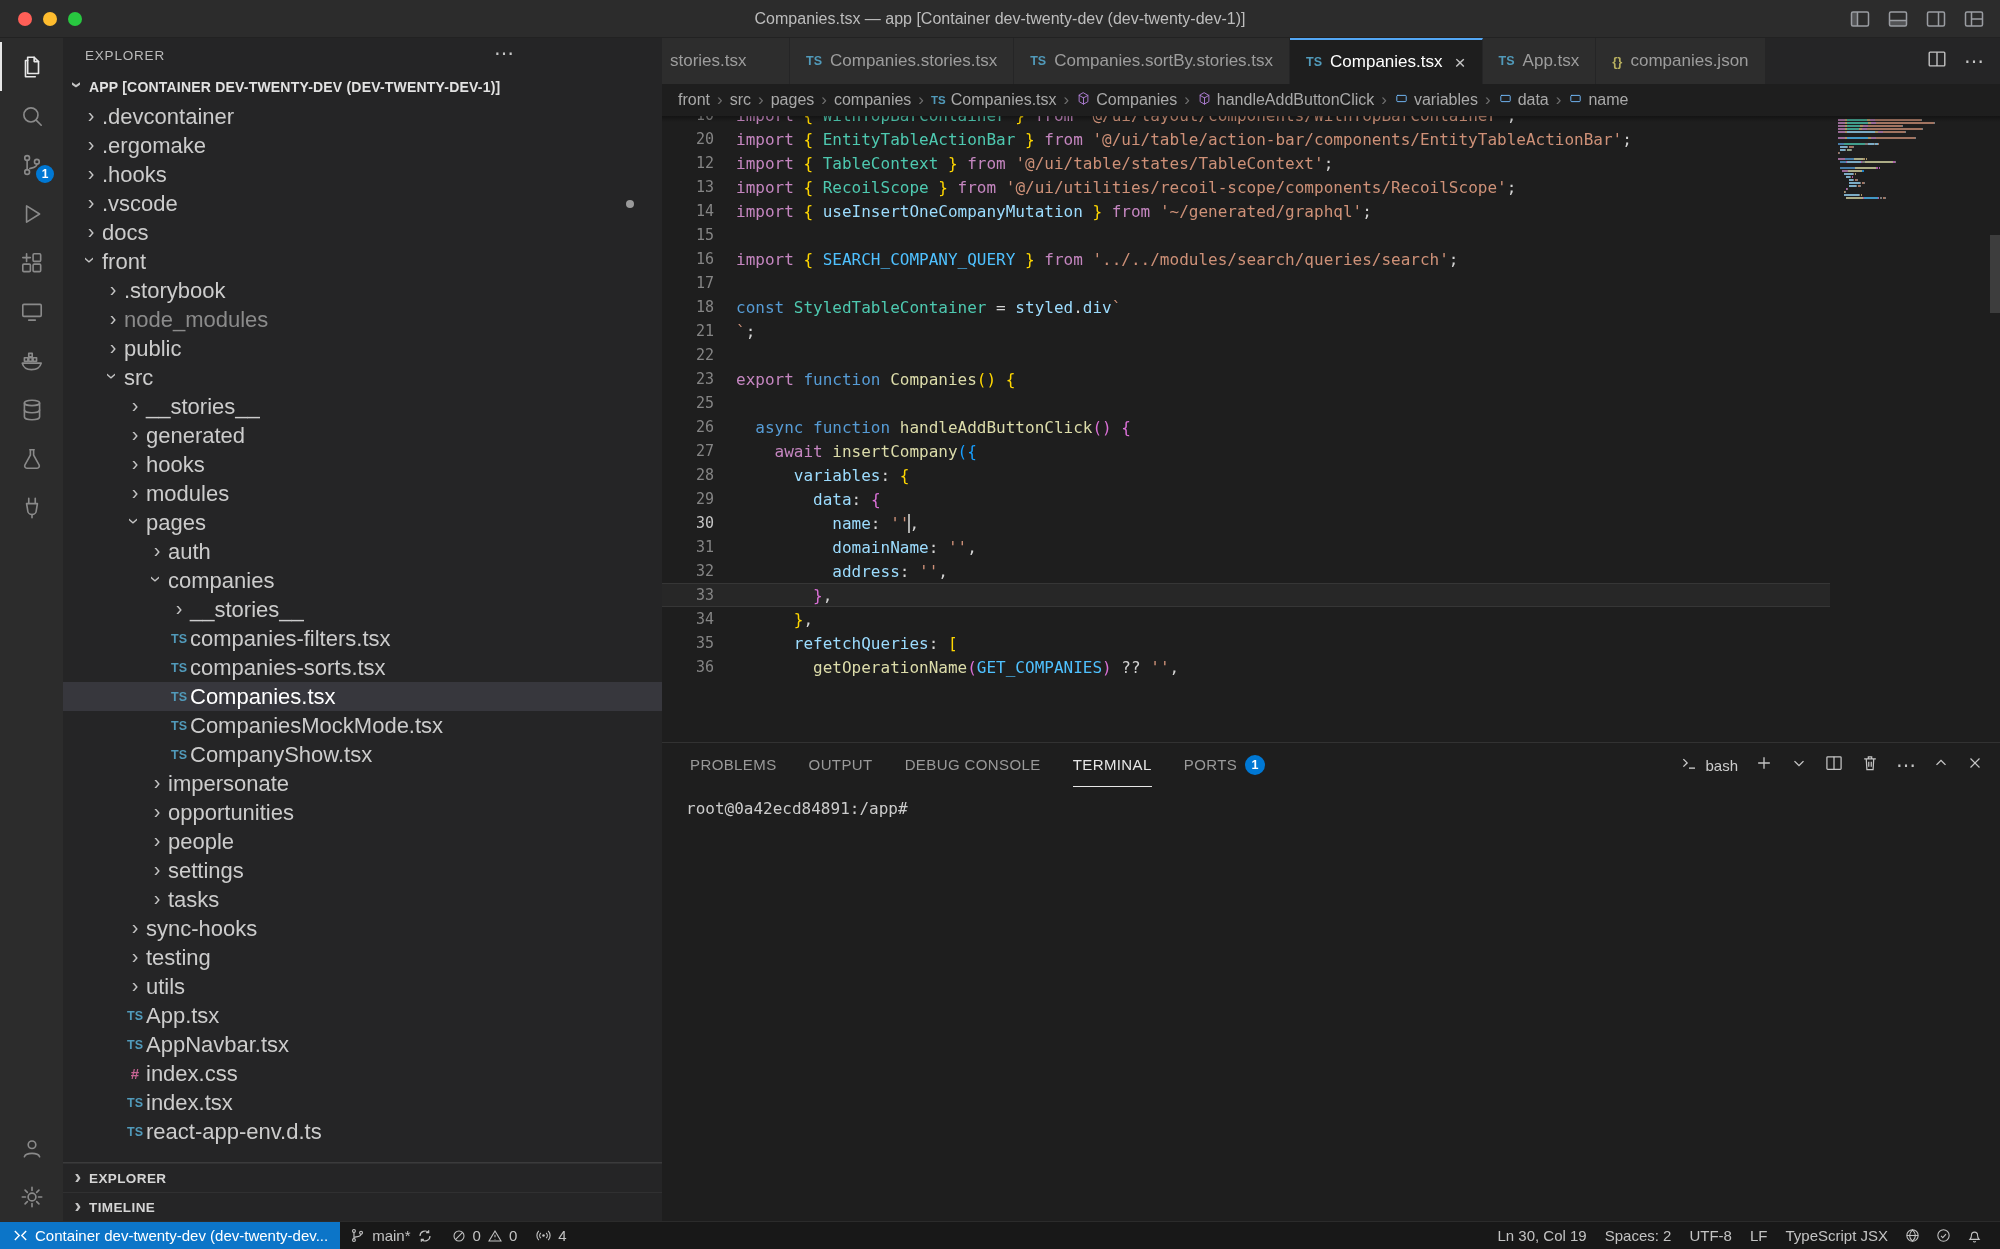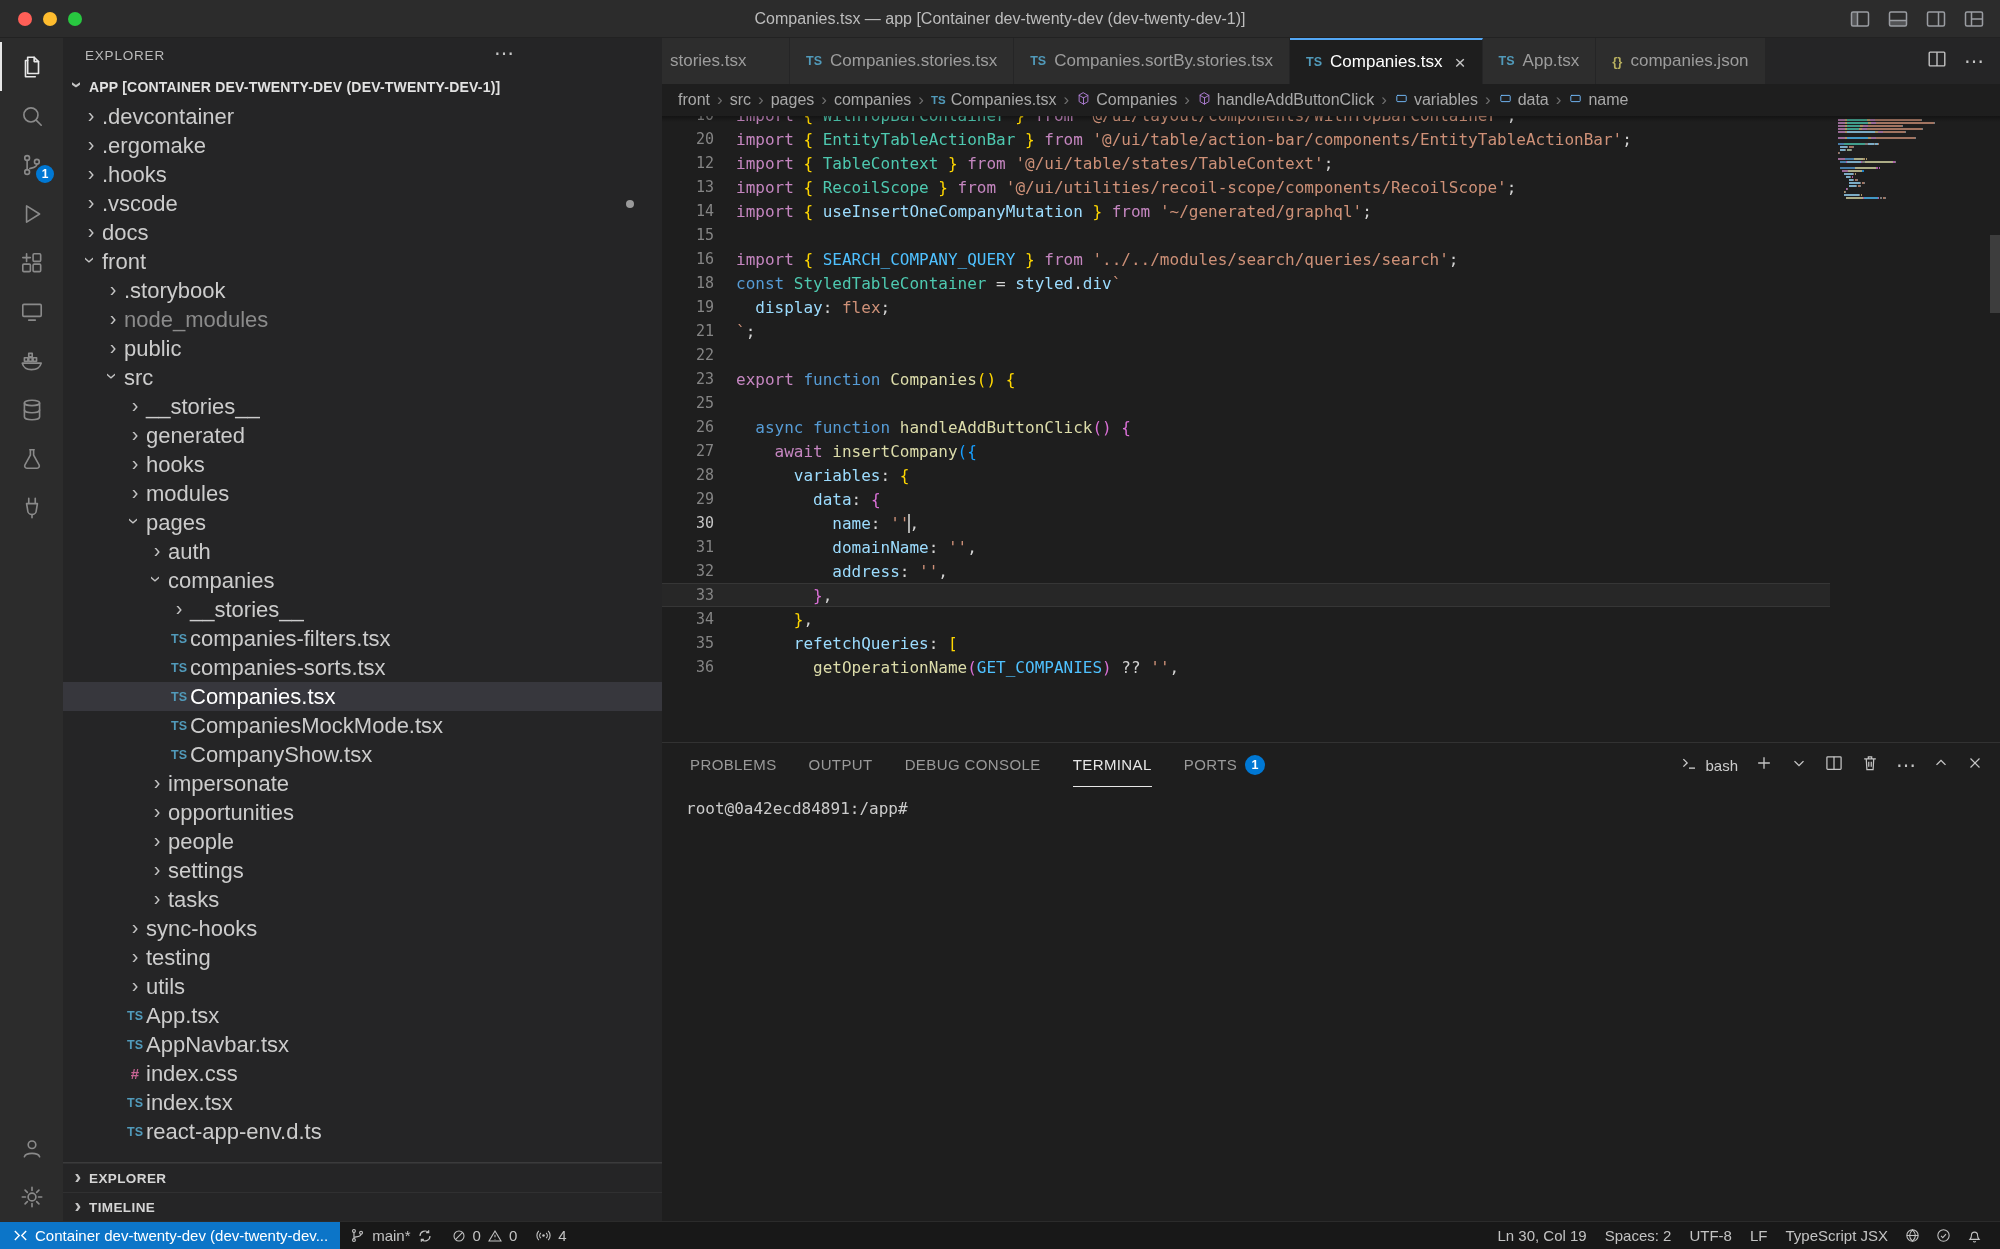--- a/index.html
+++ b/index.html
@@ -524,26 +524,26 @@
             </div>
             <div class="row">
               <div class="ln">15</div>
               <div class="cl"></div>
             </div>
             <div class="row">
               <div class="ln">16</div>
               <div class="cl"><span class="tk-kw">import </span><span class="tk-b1">{ </span><span class="tk-const">SEARCH_COMPANY_QUERY</span><span class="tk-b1"> } </span><span class="tk-kw">from </span><span class="tk-str">'../../modules/search/queries/search'</span><span class="tk-pun">;</span></div>
             </div>
             <div class="row">
+              <div class="ln">17</div>
+              <div class="cl"></div>
+            </div>
+            <div class="row">
               <div class="ln">18</div>
               <div class="cl"><span class="tk-kw2">const </span><span class="tk-type">StyledTableContainer</span><span class="tk-pun"> = </span><span class="tk-var">styled</span><span class="tk-pun">.</span><span class="tk-var">div</span><span class="tk-str">`</span></div>
-            </div>
-            <div class="row">
-              <div class="ln">19</div>
-              <div class="cl"><span>  </span><span class="tk-var">display</span><span class="tk-pun">:</span><span> </span><span class="tk-str">flex</span><span class="tk-pun">;</span></div>
             </div>
             <div class="row">
               <div class="ln">21</div>
               <div class="cl"><span class="tk-str">`</span><span class="tk-pun">;</span></div>
             </div>
             <div class="row">
               <div class="ln">22</div>
               <div class="cl"></div>
             </div>
             <div class="row">

